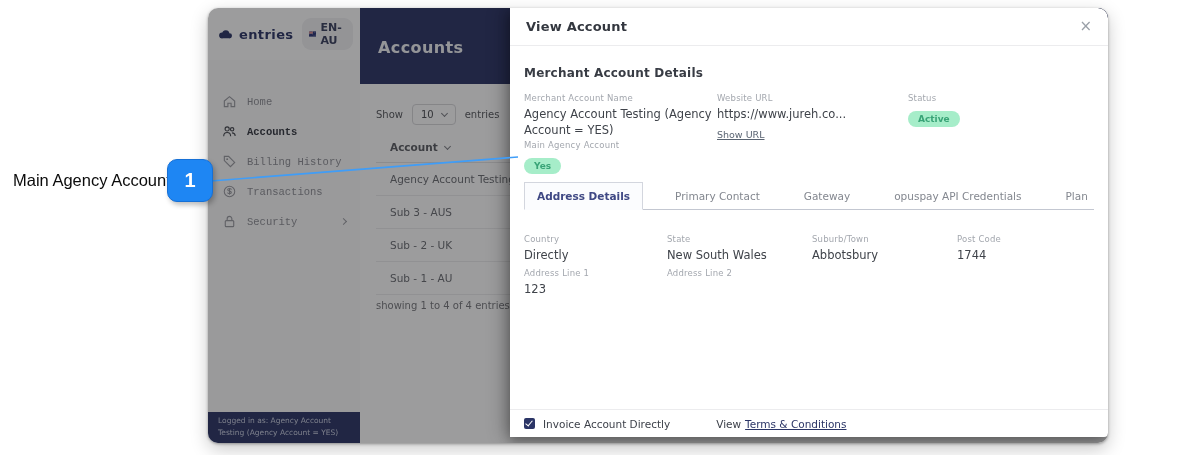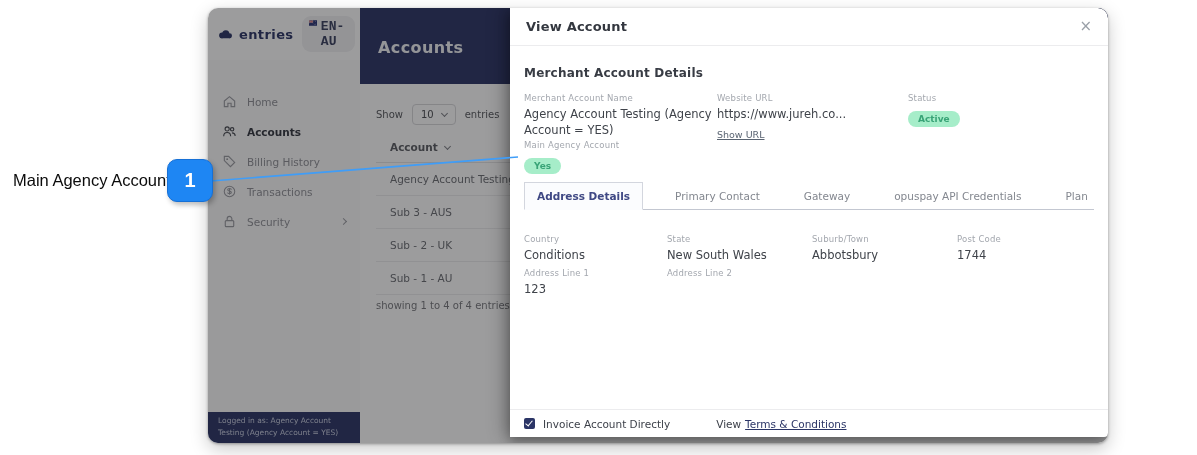--- a/index.html
+++ b/index.html
@@ -9,24 +9,24 @@
   
   .window { position:absolute; left:208px; top:8px; width:900px; height:435px;
             background:#fff; border-radius:10px; overflow:hidden;
             box-shadow:0 1px 3px rgba(0,0,0,.35), 0 6px 18px rgba(0,0,0,.22); }
 
   
   .sidebar { position:absolute; left:0; top:0; width:152px; height:100%; background:#fbfbfc; }
   .logo-bar { height:52px; display:flex; align-items:center; padding:0 10px; background:#ffffff; }
   .brand-name { font-size:13px; font-weight:bold; color:#2b3566; letter-spacing:.4px; margin-left:6px; }
   .locale-pill { margin-left:8px; background:#f1f1f3; border-radius:9px; padding:3px 7px;
-                 display:flex; align-items:flex-start; gap:4px; font-size:13px; color:#3a4160; font-weight:bold;font-family:Liberation Mono, monospace; }
+                 display:flex; align-items:center; gap:4px; font-size:11px; color:#3a4160; font-weight:bold; }
   .nav { position:absolute; top:80px; left:0; right:0; }
   .nav-item { display:flex; align-items:center; gap:10px; padding:6px 14px; margin-bottom:3px;
-              font-size:10.5px; color:#8f9096; cursor:pointer; }
+              font-size:10.5px; color:#8f9096; cursor:pointer;font-family:Liberation Mono, monospace; }
   .nav-item.active { color:#33363f; font-weight:bold; }
   .nav-item .chev-right { margin-left:auto; width:5px; height:5px; border-right:1.4px solid #9a9ba1;
               border-bottom:1.4px solid #9a9ba1; transform:rotate(-45deg); }
   .icon16 { width:15px; height:15px; flex:0 0 15px; }
   .user-row { position:absolute; left:0; right:0; bottom:31px; height:28px; background:#f0f0f1;
               display:flex; align-items:center; gap:8px; padding:0 12px; font-size:10px; color:#3c3f45; font-weight:bold; }
   .chev-up { margin-left:auto; width:5px; height:5px; border-left:1.4px solid #8b8d93;
              border-top:1.4px solid #8b8d93; transform:rotate(45deg); }
   .side-footer { position:absolute; left:0; right:0; bottom:0; height:31px; background:#2b3566;
                  color:#c9cde0; font-size:7.5px; line-height:1.55; padding:3px 10px; word-break:break-word; }
@@ -226,21 +226,21 @@
       <div class="tabs">
         <div class="tab active">Address Details</div>
         <div class="tab">Primary Contact</div>
         <div class="tab">Gateway</div>
         <div class="tab">opuspay API Credentials</div>
         <div class="tab">Plan</div>
       </div>
 
       <div class="field" style="left:14px; top:188px; width:130px;">
         <div class="flabel">Country</div>
-        <div class="fvalue">Conditions</div>
+        <div class="fvalue">Directly</div>
       </div>
       <div class="field" style="left:157px; top:188px; width:135px;">
         <div class="flabel">State</div>
         <div class="fvalue">New South Wales</div>
       </div>
       <div class="field" style="left:302px; top:188px; width:130px;">
         <div class="flabel">Suburb/Town</div>
         <div class="fvalue">Abbotsbury</div>
       </div>
       <div class="field" style="left:447px; top:188px; width:120px;">

